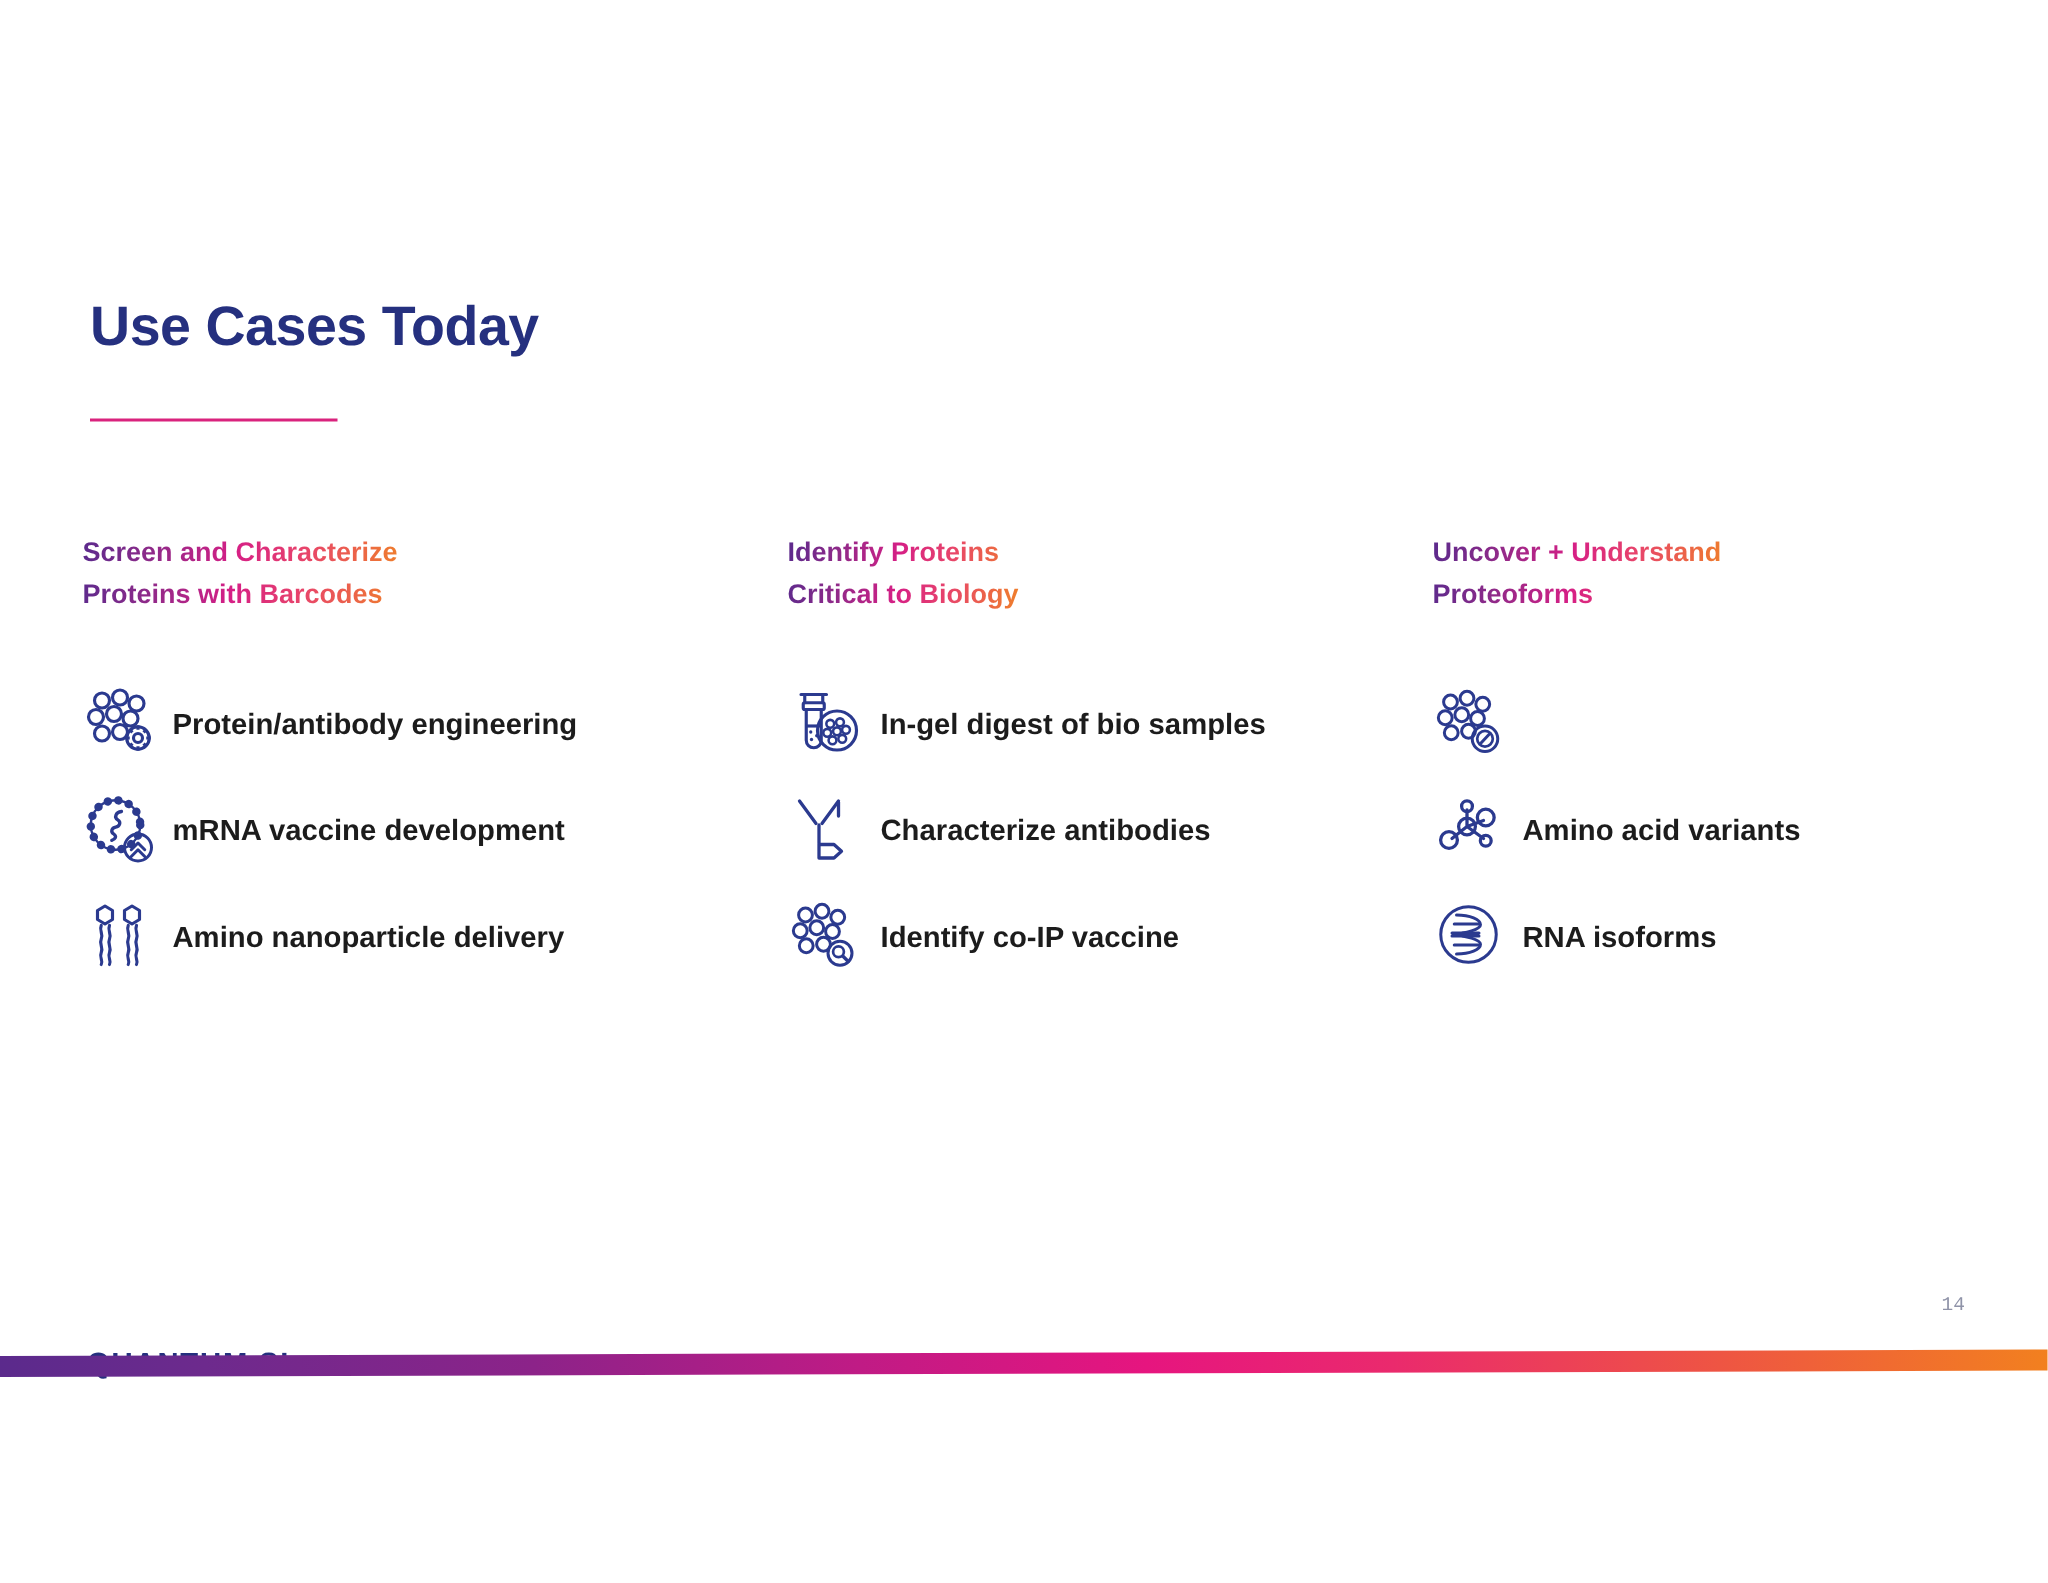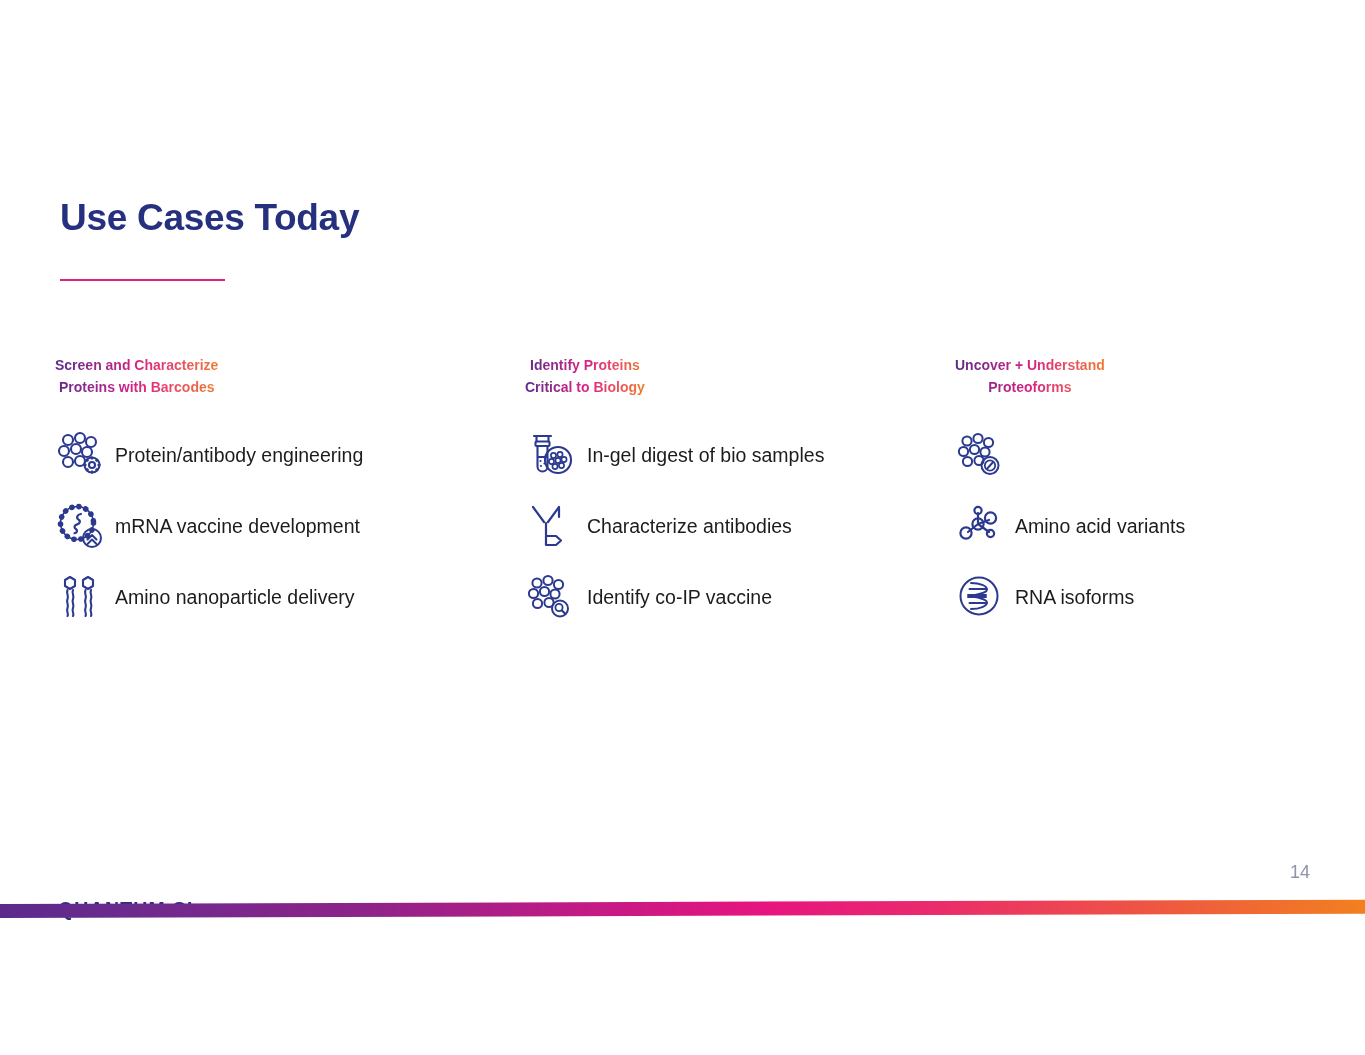--- a/index.html
+++ b/index.html
@@ -53,38 +53,38 @@
     align-items: flex-start;
   }
   .column {
     position: relative;
   }
   .col-1 { width: 470px; }
   .col-2 { width: 430px; }
   .col-3 { width: 390px; }
 
   .col-heading {
-    font-size: 14px;
+    font-size: 18px;
     font-weight: bold;
     line-height: 1.55;
-    margin: 0 0 22px 0;
+    margin: 0 0 37px 0;
     background-image: linear-gradient(95deg, #5b2a8c 0%, #8e2a89 22%, #d61f85 48%, #e8456a 70%, #ef7f2a 100%);
     -webkit-background-clip: text;
     background-clip: text;
     color: transparent;
     -webkit-text-fill-color: transparent;
     white-space: pre-line;
     display: inline-block;
-    text-align: center;
   }
 
   .items {
     list-style: none;
     margin: 0;
     padding: 0;
+    font-weight: bold;
   }
   .item {
     display: flex;
     align-items: center;
     height: 71px;
   }
   .item-icon {
     width: 52px;
     min-width: 52px;
     height: 52px;
@@ -119,22 +119,23 @@
     font-weight: bold;
     letter-spacing: 1.2px;
     color: #25307f;
     font-family: "Liberation Sans", sans-serif;
   }
 
   .page-number {
     position: absolute;
     right: 55px;
     top: 862px;
-    font-size: 18px;
+    font-size: 13px;
     color: #8f93a8;
+    font-family: Liberation Mono, monospace;
   }
 
   .bottom-bar {
     position: absolute;
     left: 0;
     right: 0;
     bottom: 137px;
     height: 14px;
     background-image: linear-gradient(90deg,
       #5b2a8c 0%,

